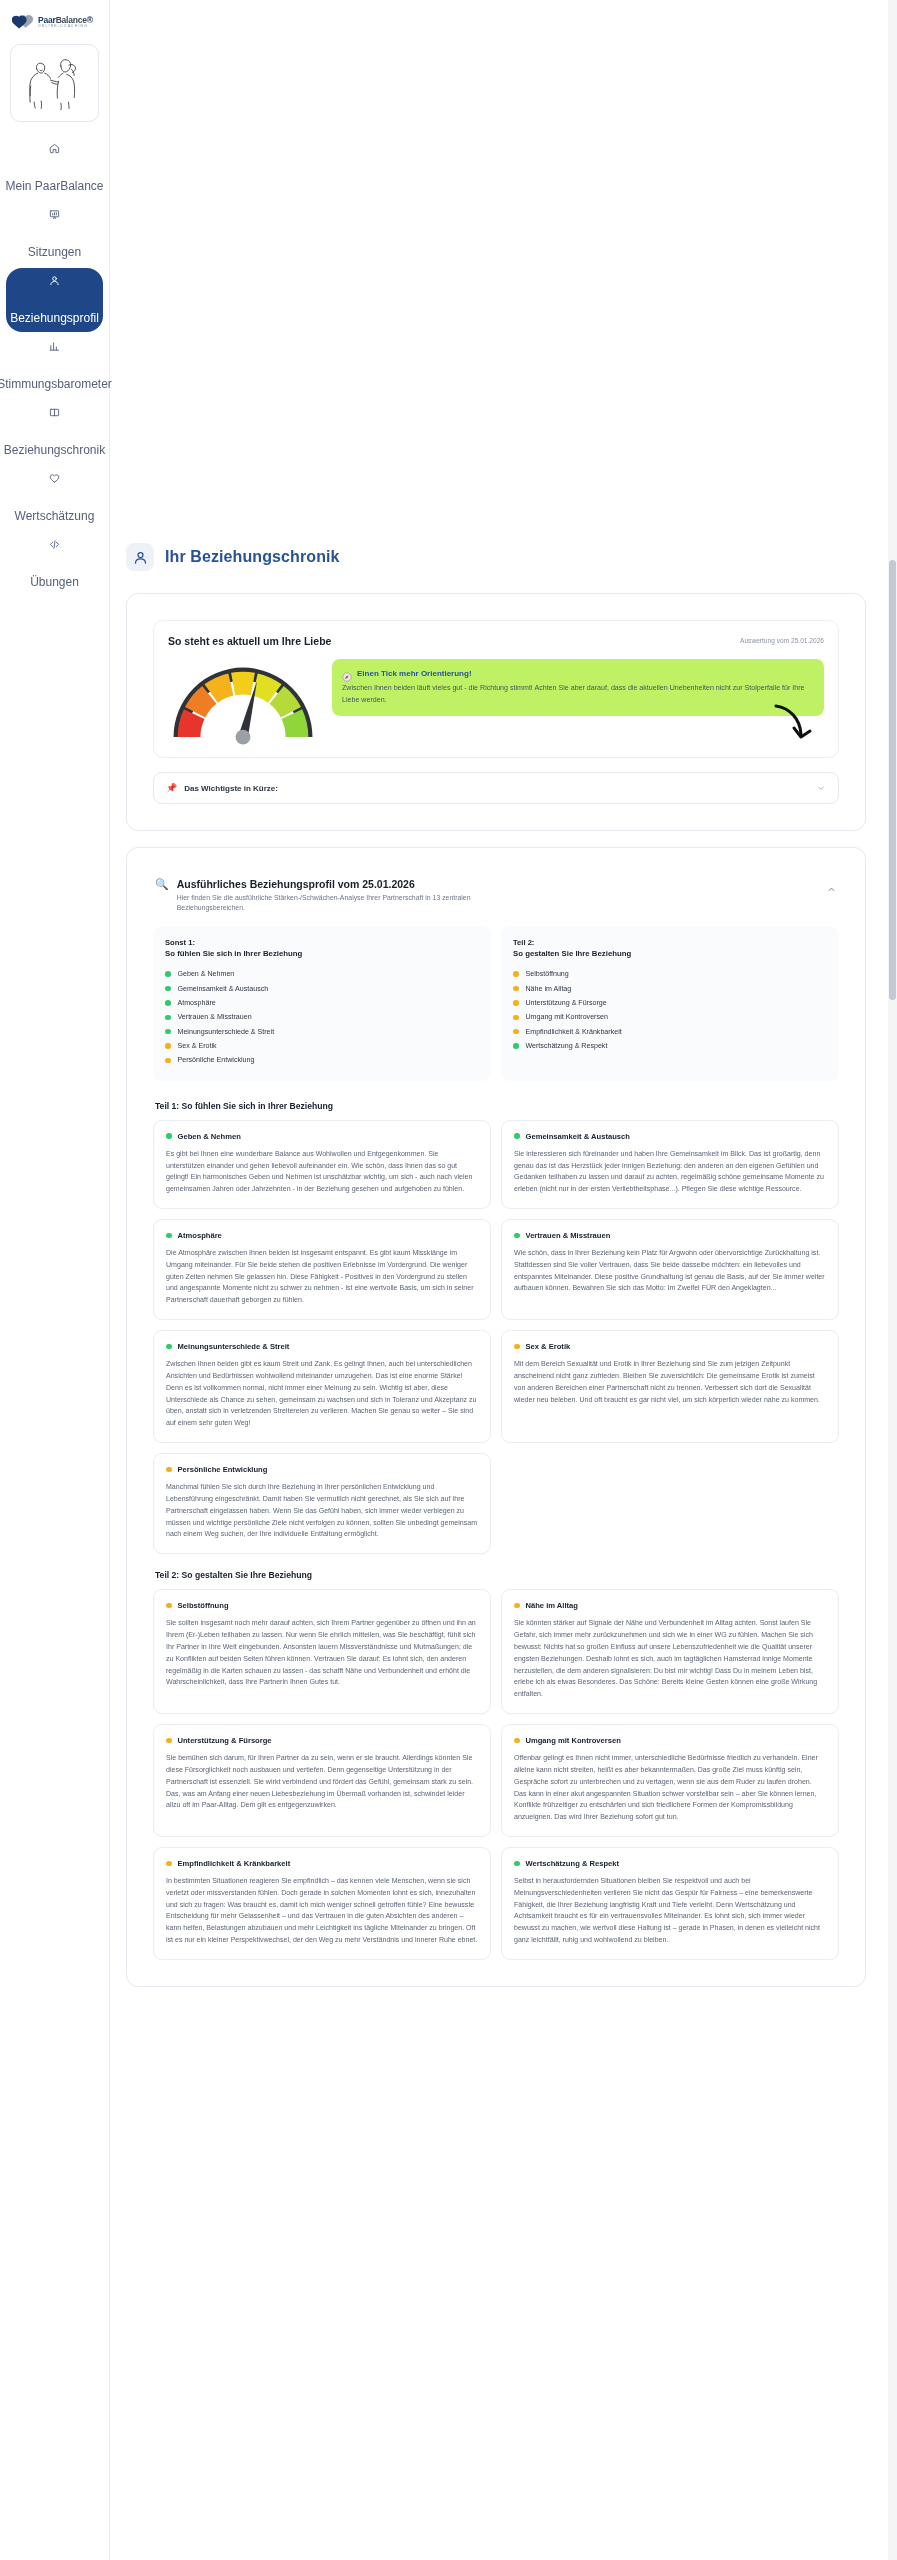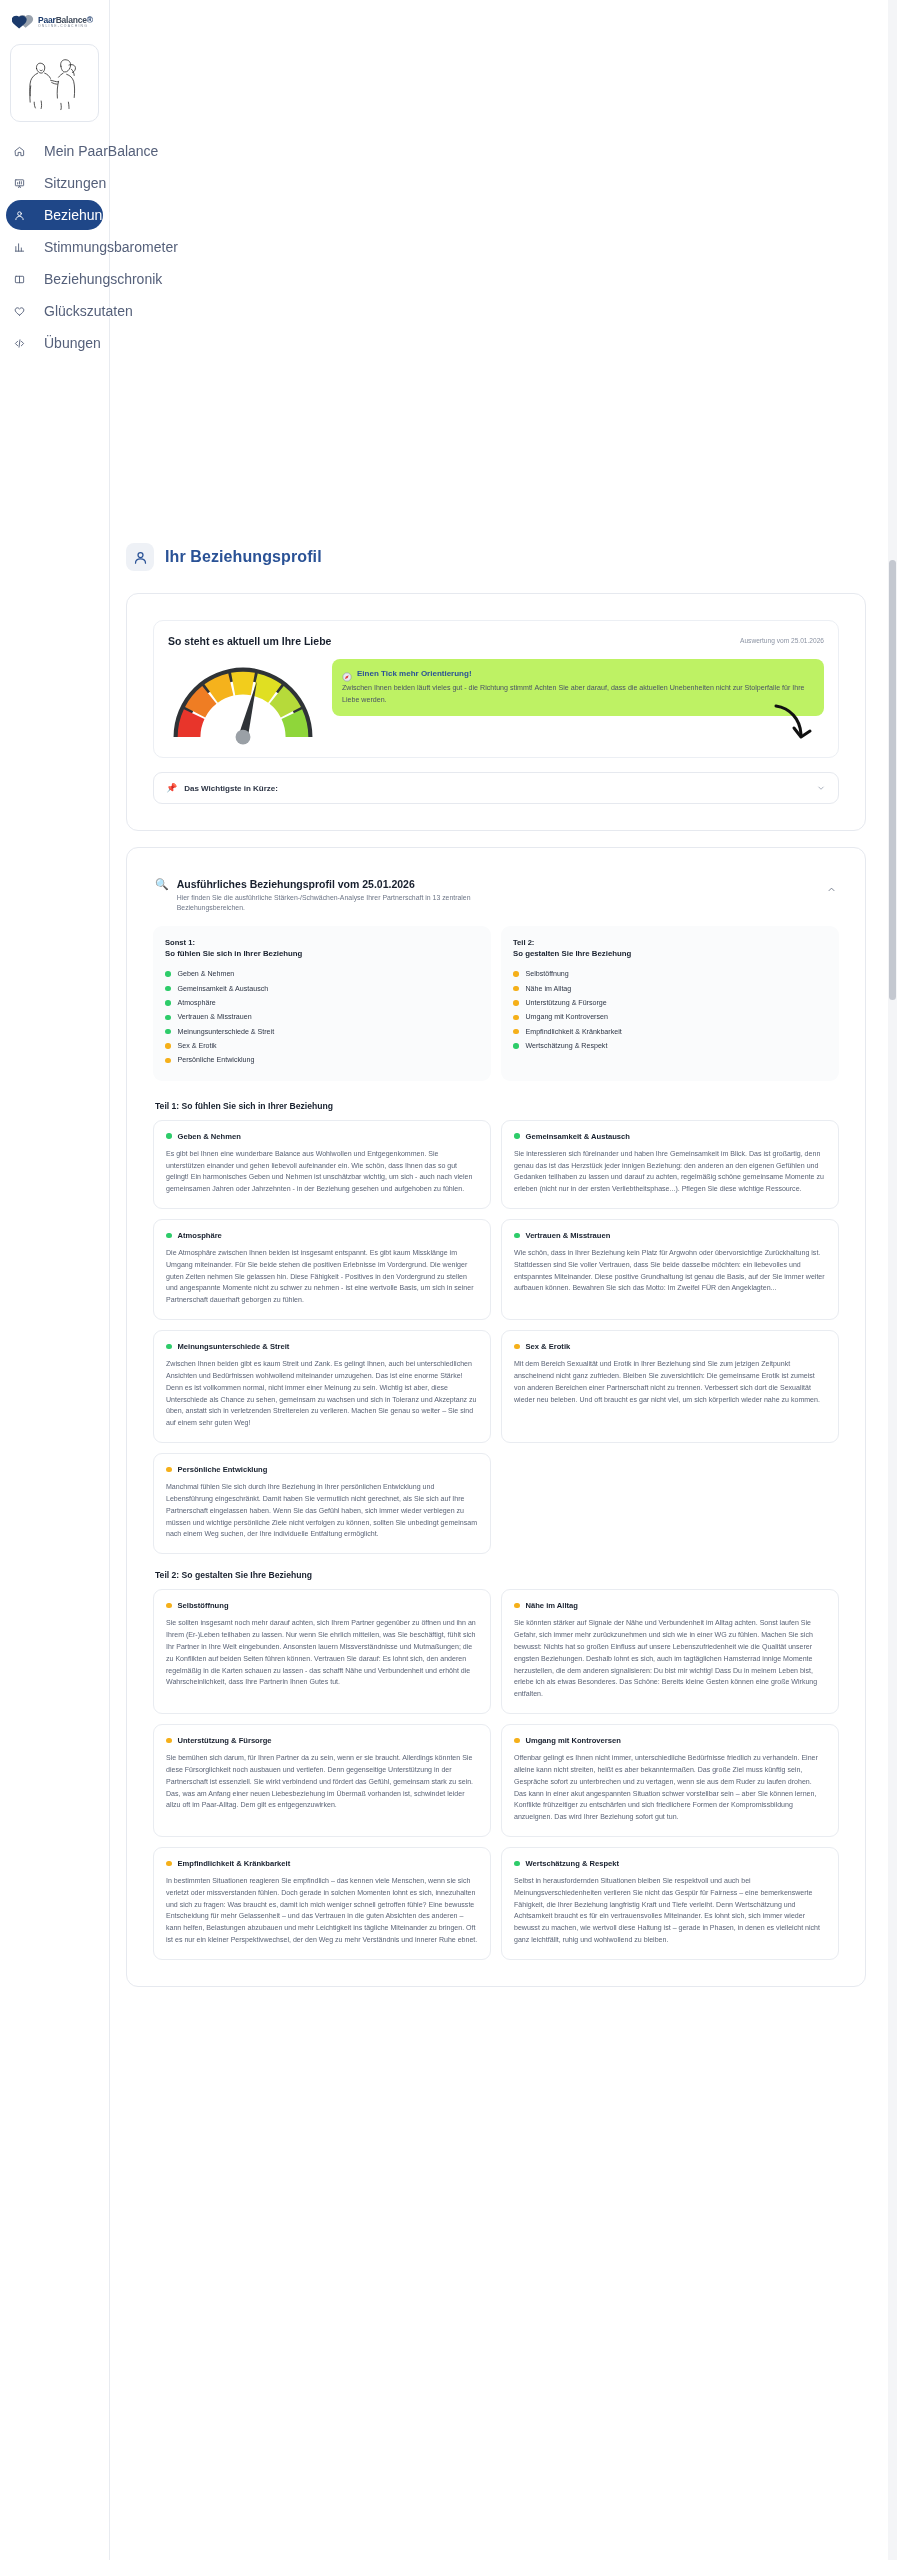--- a/index.html
+++ b/index.html
@@ -35,27 +35,28 @@
     border: 1px solid #e3e7ee;
     border-radius: 10px;
     height: 78px;
     display: flex; align-items: center; justify-content: center;
     background: #fff;
     overflow: hidden;
   }
 
   .nav { display: flex; flex-direction: column; gap: 2px; }
   .nav-item {
-    display: flex; align-items: center; gap: 19px;
+    display: flex; align-items: center; gap: 25px;
     padding: 7px 8px;
     border-radius: 16px;
-    font-size: 14px;
+    font-size: 12px;
     color: #55607a;
     cursor: pointer;
     white-space: nowrap;
+    flex-direction: column;
   }
   .nav-item .nav-ico { width: 11px; height: 11px; flex: 0 0 11px; display: flex; align-items: center; justify-content: center; }
   .nav-item .nav-ico svg { width: 11px; height: 11px; display: block; }
   .nav-item.active { background: #1f4788; color: #ffffff; }
   .nav-item.active .nav-ico svg { stroke: #fff; }
   .nav-item:not(.active) .nav-ico svg { stroke: #55607a; }
 
   
   .main {
     flex: 1 1 auto;
@@ -252,21 +253,21 @@
         </span>
         <span>Beziehungschronik</span>
       </div>
 
       <div class="nav-item">
         <span class="nav-ico">
           <svg viewBox="0 0 24 24" fill="none" stroke-width="2" stroke-linecap="round" stroke-linejoin="round">
               <path d="M12 20s-7-4.6-9-9c-1.4-3.1.4-6.4 3.6-7C9 3.5 11 5 12 7c1-2 3-3.5 5.4-3 3.2.6 5 3.9 3.6 7-2 4.4-9 9-9 9z"></path>
             </svg>
         </span>
-        <span>Glückszutaten</span>
+        <span>Wertschätzung</span>
       </div>
 
       <div class="nav-item">
         <span class="nav-ico">
           <svg viewBox="0 0 24 24" fill="none" stroke-width="2" stroke-linecap="round" stroke-linejoin="round">
               <path d="M8 7l-5 5 5 5M16 7l5 5-5 5M13 4l-2 16"></path>
             </svg>
         </span>
         <span>Übungen</span>
       </div>
@@ -276,21 +277,21 @@
 
   <main class="main">
 
     <div class="page-head">
       <div class="page-head-ico">
         <svg viewBox="0 0 24 24" fill="none" stroke-width="2" stroke-linecap="round" stroke-linejoin="round">
             <circle cx="12" cy="8" r="4"></circle>
             <path d="M4 21c0-4.4 3.6-7 8-7s8 2.6 8 7"></path>
           </svg>
       </div>
-      <h1 class="page-title">Ihr Beziehungsprofil</h1>
+      <h1 class="page-title">Ihr Beziehungschronik</h1>
     </div>
 
     <section class="panel">
       <div class="summary-card">
         <div class="summary-title">So steht es aktuell um Ihre Liebe</div>
         <div class="summary-meta">Auswertung vom 25.01.2026</div>
 
         <div class="summary-body">
 
           <div class="gauge-wrap">

